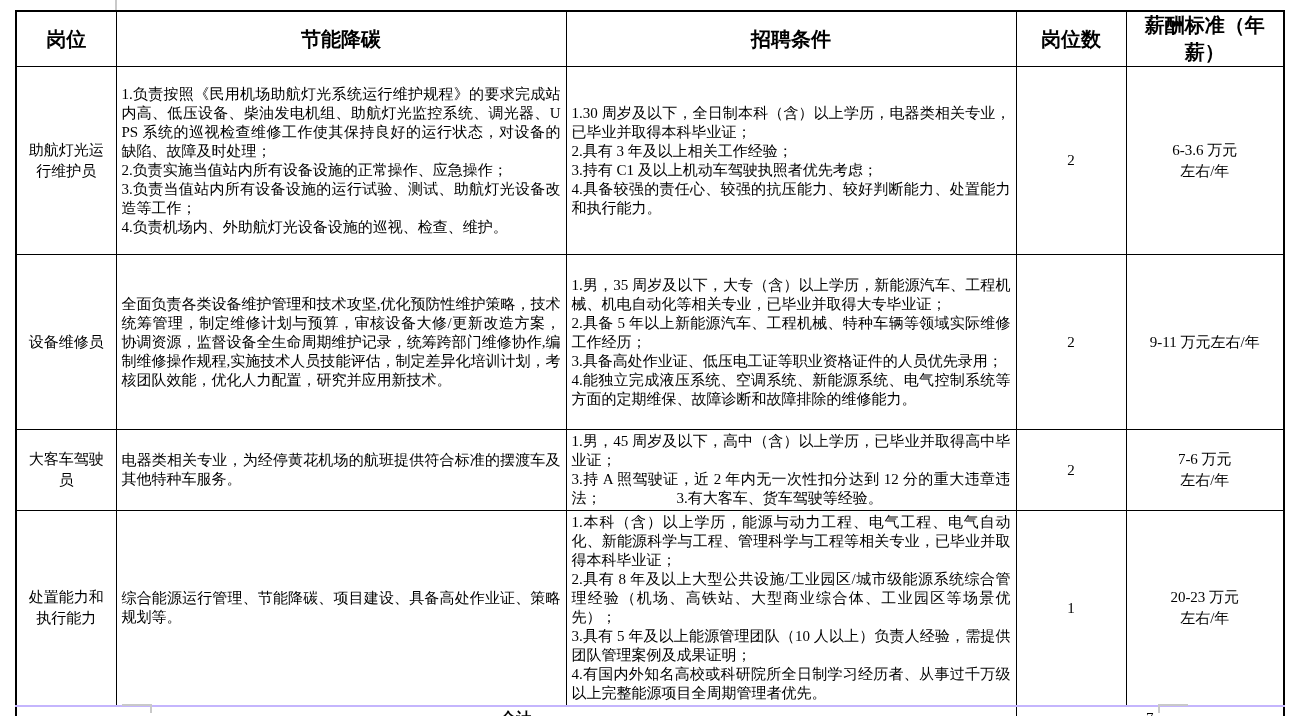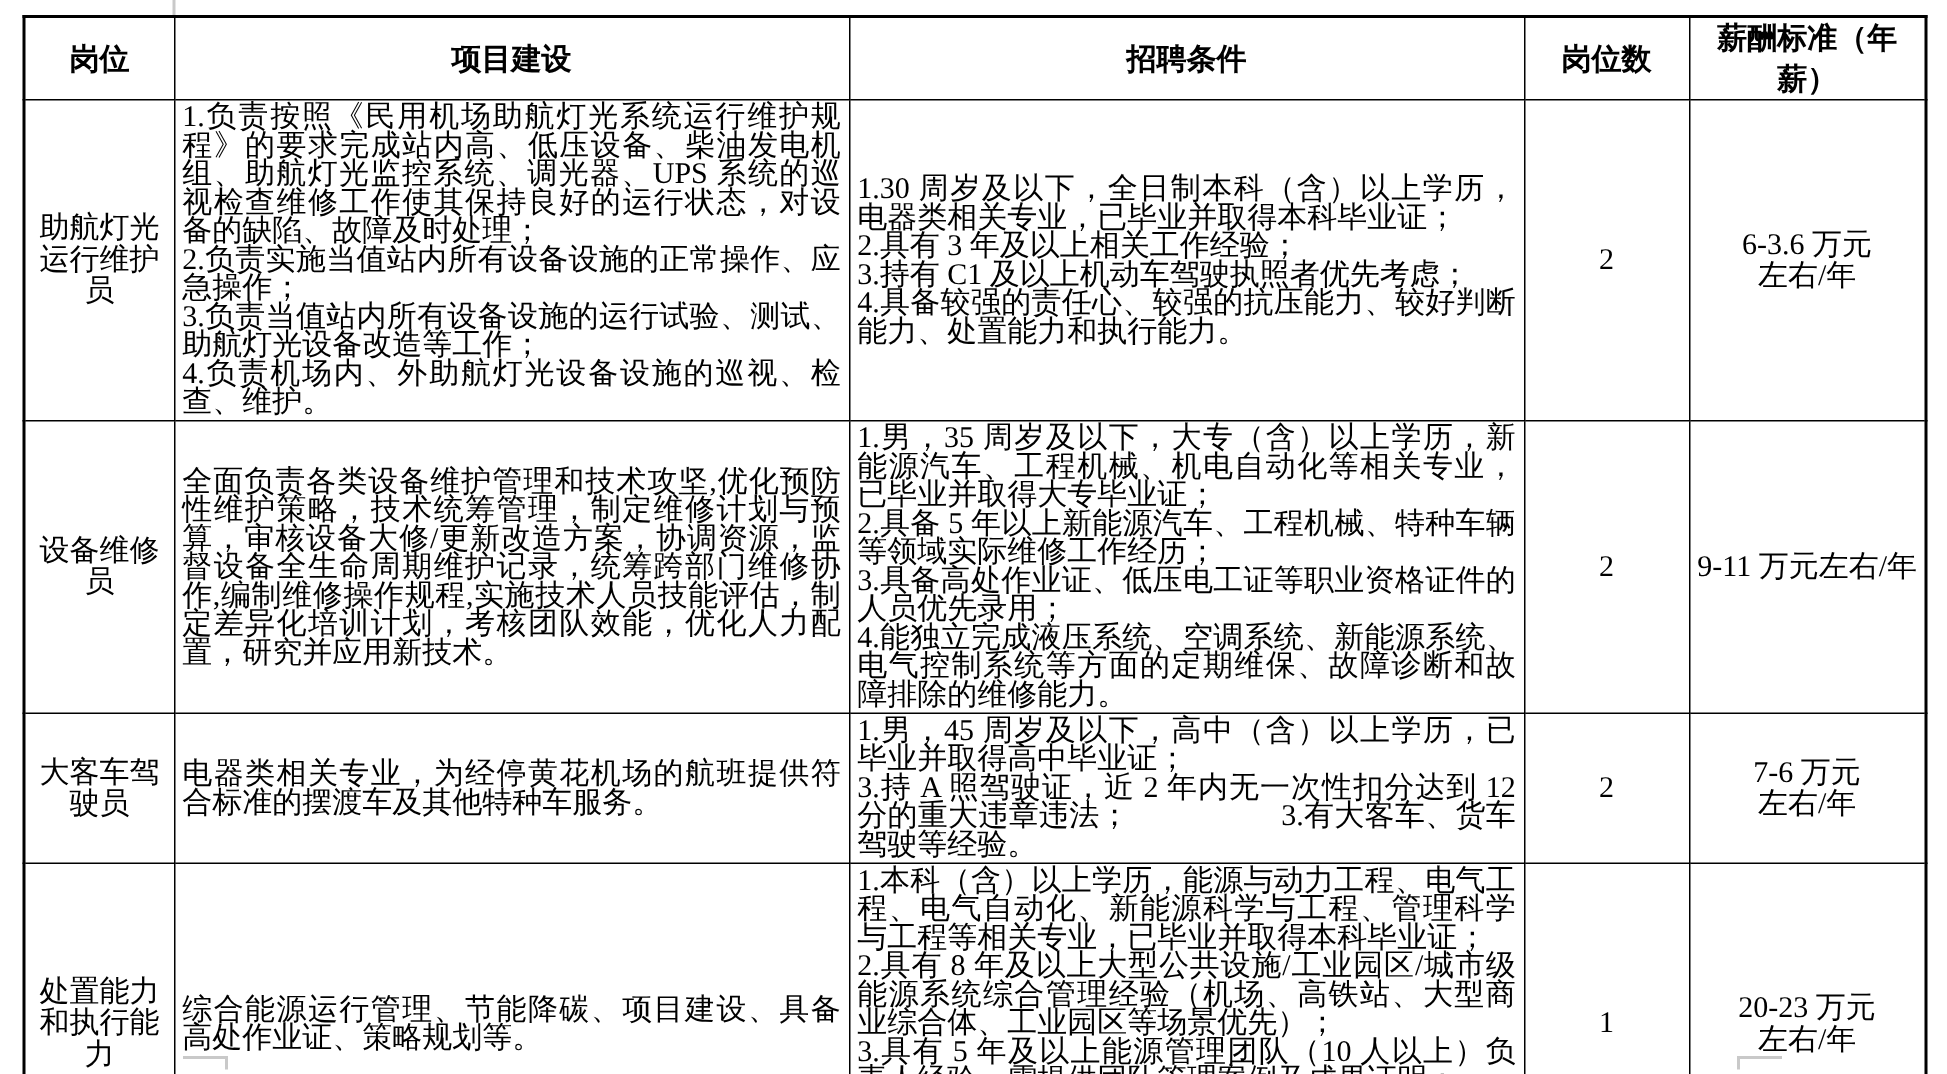--- a/index.html
+++ b/index.html
@@ -16,21 +16,21 @@
     left: 15px;
     top: 10px;
     width: 1268px;
     border-collapse: collapse;
     table-layout: fixed;
     border: 2px solid #000;
   }
   table.recruit th, table.recruit td {
     border: 1px solid #000;
     vertical-align: middle;
-    font-size: 20px;
+    font-size: 15px;
     overflow: hidden;
   }
   table.recruit th {
     height: 32px;
     font-size: 20px;
     font-weight: bold;
     text-align: center;
   }
   tr.r0 { height: 188px; }
   tr.r1 { height: 175px; }
@@ -93,21 +93,21 @@
   <colgroup>
     <col style="width:100px">
     <col style="width:450px">
     <col style="width:450px">
     <col style="width:110px">
     <col style="width:158px">
   </colgroup>
   <thead>
     <tr>
       <th>岗位</th>
-      <th>项目建设</th>
+      <th>节能降碳</th>
       <th>招聘条件</th>
       <th>岗位数</th>
       <th>薪酬标准（年薪）</th>
     </tr>
   </thead>
   <tbody>
     <tr class="r0">
       <td class="pos">助航灯光运行维护员</td>
       <td class="duties">1.负责按照《民用机场助航灯光系统运行维护规程》的要求完成站内高、低压设备、柴油发电机组、助航灯光监控系统、调光器、UPS 系统的巡视检查维修工作使其保持良好的运行状态，对设备的缺陷、故障及时处理；
 2.负责实施当值站内所有设备设施的正常操作、应急操作；

